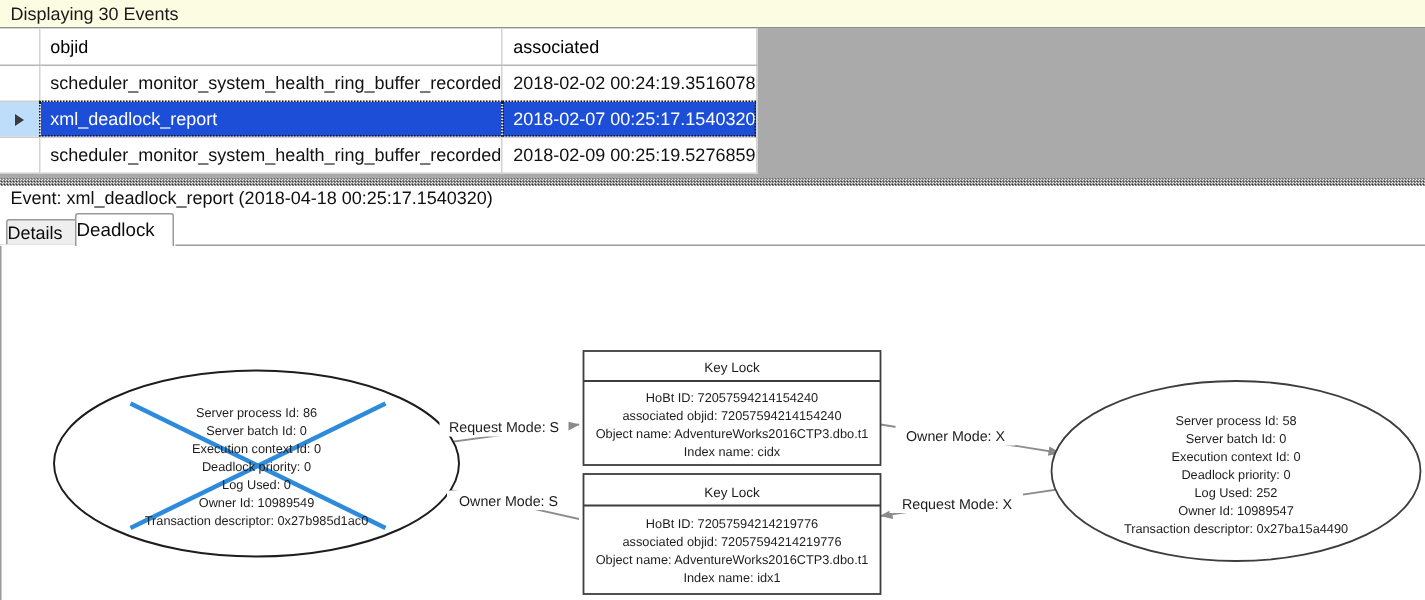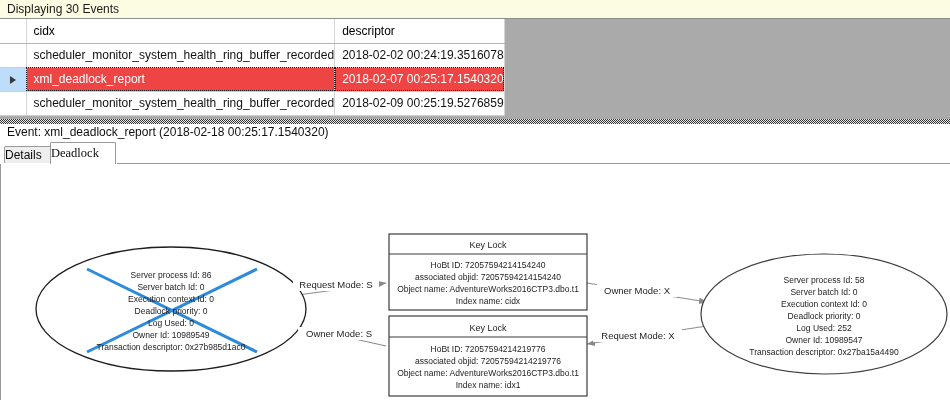--- a/index.html
+++ b/index.html
@@ -65,21 +65,21 @@
     background: #ffffff;
     border-bottom: 1px solid #b5b5b5;
     color: #000000;
     padding-left: 7px;
   }
   .grid-table thead td.col-sel { padding-left: 0; }
   tr.row td { border-bottom: 1px solid #cfcfcf; }
   tr.row td.col-name, tr.row td.col-ts { padding-left: 7px; }
   tr.row.selected td.col-name,
   tr.row.selected td.col-ts {
-    background: #ef4444;
+    background: #1d4ed8;
     color: #ffffff;
     outline: 1px dotted #18181f;
     outline-offset: -1px;
   }
   tr.row.selected td.col-sel {
     background: #bdddfb;
   }
   td.col-sel { text-align: center; padding: 0; background: #ffffff; }
   .sel-arrow {
     display: inline-block;
@@ -129,21 +129,20 @@
     text-align: left;
     line-height: 17px;
     border-radius: 2px 2px 0 0;
     white-space: nowrap;
   }
   .tab-details { left: 4px; width: 48px; height: 18px; }
   .tab-deadlock {
     left: 50px; width: 66px; height: 22px;
     background: #ffffff; line-height: 20px; z-index: 3;
     font-size: 12.5px;
-    font-family: Liberation Serif, serif;
   }
 
   
   .diagram-pane {
     position: absolute; left: 0; top: 163px;
     width: 950px; height: 237px;
     background: #ffffff;
     border-top: 1px solid #9a9a9a;
     border-left: 1px solid #9a9a9a;
   }
@@ -184,22 +183,22 @@
     <div class="grid">
       <table class="grid-table">
         <colgroup>
           <col class="col-sel">
             <col class="col-name">
             <col class="col-ts">
         </colgroup>
         <thead>
           <tr>
             <td class="col-sel"></td>
-            <td class="col-name">cidx</td>
-            <td class="col-ts">descriptor</td>
+            <td class="col-name">objid</td>
+            <td class="col-ts">associated</td>
           </tr>
         </thead>
         <tbody>
           <tr class="row">
             <td class="col-sel"></td>
             <td class="col-name">scheduler_monitor_system_health_ring_buffer_recorded</td>
             <td class="col-ts">2018-02-02 00:24:19.3516078</td>
           </tr>
           <tr class="row selected">
             <td class="col-sel">
@@ -213,21 +212,21 @@
             <td class="col-name">scheduler_monitor_system_health_ring_buffer_recorded</td>
             <td class="col-ts">2018-02-09 00:25:19.5276859</td>
           </tr>
         </tbody>
       </table>
     </div>
   </div>
 
   <div class="splitter"></div>
 
-  <div class="event-header">Event: xml_deadlock_report (2018-02-18 00:25:17.1540320)</div>
+  <div class="event-header">Event: xml_deadlock_report (2018-04-18 00:25:17.1540320)</div>
 
   <div class="tabstrip">
     <div class="tab tab-details">Details</div>
     <div class="tab tab-deadlock">Deadlock</div>
   </div>
 
   <div class="diagram-pane">
     <svg class="diagram-svg" width="949" height="236" viewBox="0 0 949 236">
       <defs>
         <marker id="arrow" markerWidth="9" markerHeight="9" refX="8" refY="3.2" orient="auto" markerUnits="userSpaceOnUse">

